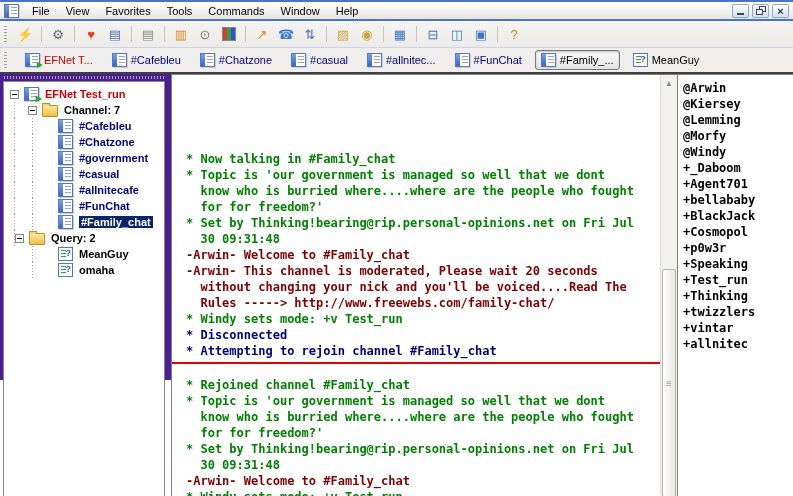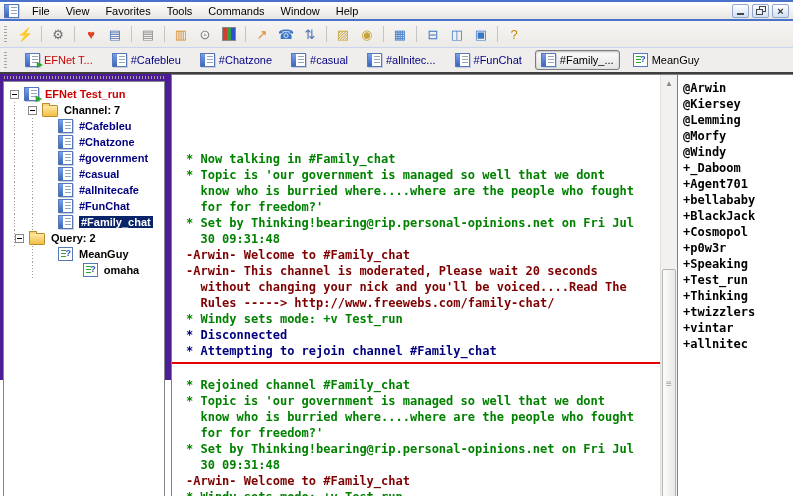--- a/index.html
+++ b/index.html
@@ -265,21 +265,21 @@
           </div>
           <div class="trow ga" style="padding-left: 11px;">
             <span class="expander"></span>
             <span class="ic-folder"></span>
             <span class="tree-label tc-black">Query: 2</span>
           </div>
           <div class="trow gb" style="padding-left: 54px;">
             <span class="ic-query"></span>
             <span class="tree-label tc-black">MeanGuy</span>
           </div>
-          <div class="trow gb" style="padding-left: 54px; justify-content: center;">
+          <div class="trow gb" style="padding-left: 54px;">
             <span class="ic-query"></span>
             <span class="tree-label tc-black">omaha</span>
           </div>
         </div>
     </div>
 
     <div class="chat-pane">
       <div class="chat-text">
         <div><div class="cline c-g">* Now talking in #Family_chat</div><div class="cline c-g">* Topic is 'our government is managed so well that we dont</div><div class="cline c-g">  know who is burried where....where are the people who fought</div><div class="cline c-g">  for for freedom?'</div><div class="cline c-g">* Set by Thinking!bearing@rip.personal-opinions.net on Fri Jul</div><div class="cline c-g">  30 09:31:48</div><div class="cline c-m">-Arwin- Welcome to #Family_chat</div><div class="cline c-m">-Arwin- This channel is moderated, Please wait 20 seconds</div><div class="cline c-m">  without changing your nick and you'll be voiced....Read The</div><div class="cline c-m">  Rules -----&gt; http://www.freewebs.com/family-chat/</div><div class="cline c-g">* Windy sets mode: +v Test_run</div><div class="cline c-n">* Disconnected</div><div class="cline c-n">* Attempting to rejoin channel #Family_chat</div><div class="cdivider" style="background: rgb(230, 0, 0);"></div><div class="cline c-g">* Rejoined channel #Family_chat</div><div class="cline c-g">* Topic is 'our government is managed so well that we dont</div><div class="cline c-g">  know who is burried where....where are the people who fought</div><div class="cline c-g">  for for freedom?'</div><div class="cline c-g">* Set by Thinking!bearing@rip.personal-opinions.net on Fri Jul</div><div class="cline c-g">  30 09:31:48</div><div class="cline c-m">-Arwin- Welcome to #Family_chat</div><div class="cline c-g">* Windy sets mode: +v Test_run</div></div>
       </div>

